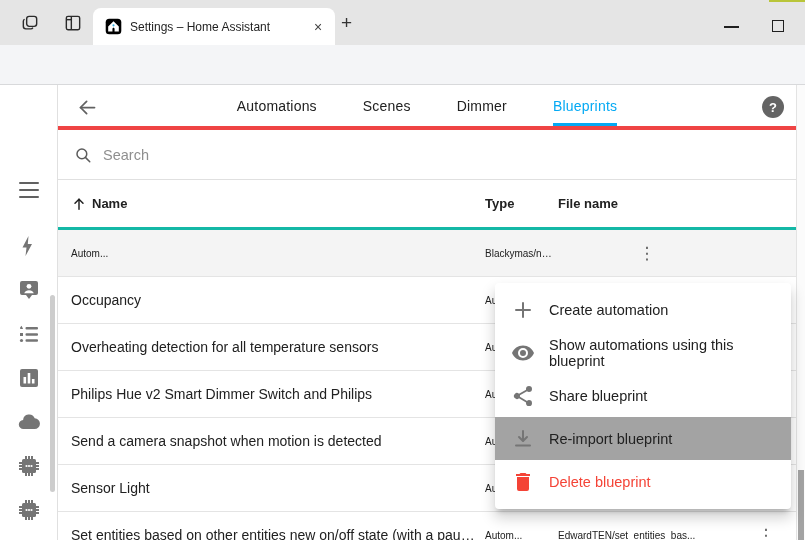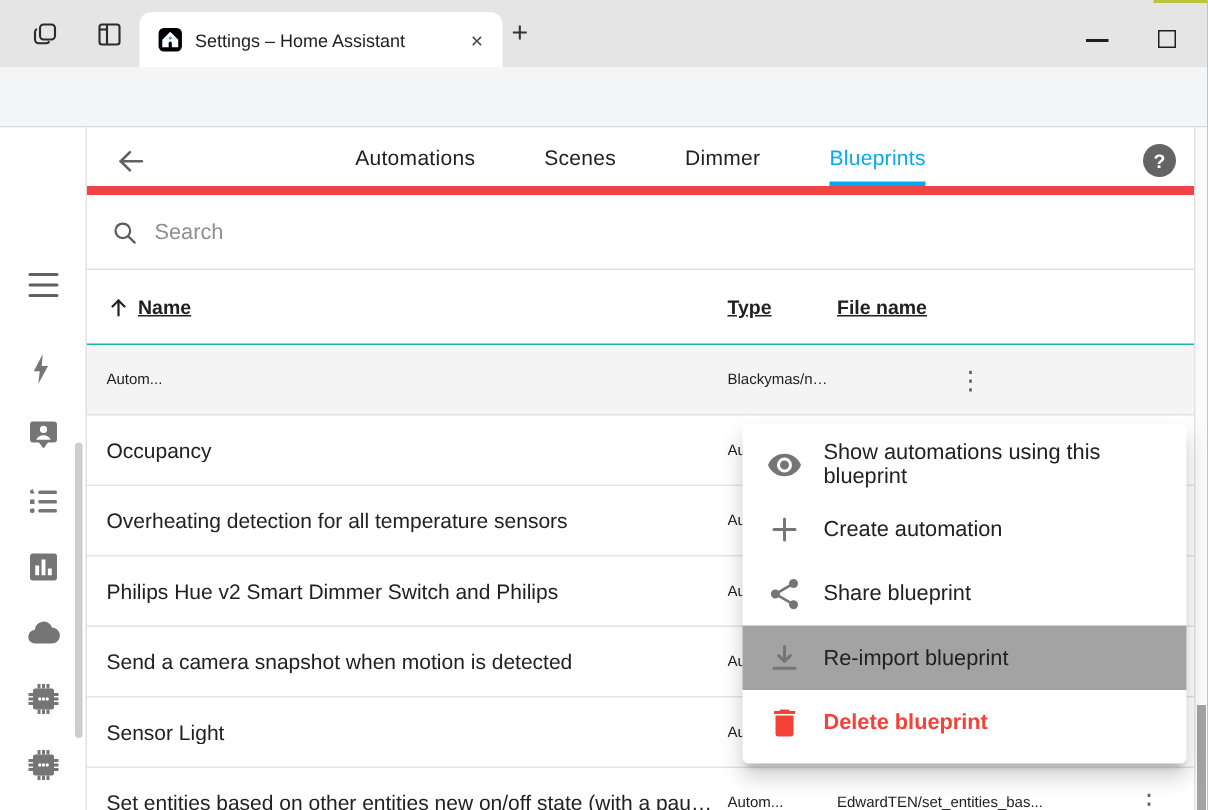--- a/index.html
+++ b/index.html
@@ -55,60 +55,60 @@
                display:flex; flex-direction:column; justify-content:space-between; }
   .hamburger i { display:block; height:2px; background:#616161; border-radius:1px; }
   .side-icons { position:absolute; left:0; top:149px; width:57px; display:flex; flex-direction:column;
                 align-items:center; gap:20px; }
   .side-icon { width:24px; height:24px; color:#757575; }
   .side-icon svg { width:100%; height:100%; }
   .side-scroll { position:absolute; right:2px; top:210px; width:5px; height:197px;
                  background:#cdcdcd; border-radius:3px; }
 
   .main { position:absolute; left:58px; top:85px; right:9px; bottom:0; background:#fff; }
-  .app-header { position:relative; height:45px; border-bottom:6px solid #ef4444;
+  .app-header { position:relative; height:45px; border-bottom:4px solid #ef4444;
                 display:flex; align-items:flex-end; }
   .back-btn { position:absolute; left:19px; top:12px; width:21px; height:21px; color:#616161; }
   .back-btn svg { width:100%; height:100%; }
   .nav { flex:1; display:flex; justify-content:center; gap:46px; height:100%; }
   .nav-tab { display:flex; align-items:center; height:100%; font-size:14px; font-weight:500;
              color:#212121; letter-spacing:.2px; border-bottom:3px solid transparent; padding-top:3px; }
   .nav-tab.active { color:var(--accent); border-bottom-color:var(--accent); }
   .help-btn { position:absolute; right:12px; top:11px; width:22px; height:22px; border-radius:50%;
               background:#646464; color:#fff; font-size:13px; font-weight:bold;
               display:flex; align-items:center; justify-content:center; }
 
   .search-row { height:50px; border-bottom:1px solid #e0e0e0; display:flex; align-items:center;
                 padding-left:16px; gap:11px; }
   .search-row .s-icon { width:18px; height:18px; color:#5c5c5c; }
   .search-row .s-icon svg { width:100%; height:100%; }
   .search-text { font-size:14.5px; color:#8f8f8f; }
 
   .grid-cols { display:grid; grid-template-columns:414px 73px 178px 1fr; align-items:center;
                padding-left:13px; }
-  .thead { height:50px; border-bottom:1px solid #14b8a6; font-size:13px; font-weight:bold; color:#212121;text-decoration:underline; }
+  .thead { height:50px; border-bottom:3px solid #14b8a6; font-size:13px; font-weight:bold; color:#212121; }
   .th-name { display:flex; align-items:center; gap:5px; }
   .sort-arrow { width:16px; height:16px; color:#212121; }
   .sort-arrow svg { width:100%; height:100%; }
   .row { height:47px; border-bottom:1px solid #e4e4e4; font-size:14px; color:#212121; }
   .row.selected { background:#f4f4f4; }
   .cell { white-space:nowrap; overflow:hidden; text-overflow:ellipsis; padding-right:6px; }
   .cell.type, .cell.file { font-size:10px; }
   .kebab { justify-self:center; font-size:17px; color:#5f5f5f; line-height:1; padding:0 4px; }
 
   
   .menu { position:absolute; left:495px; top:283px; width:296px; height:226px; background:#fff;
           border-radius:4px; box-shadow:0 5px 5px -3px rgba(0,0,0,.2), 0 8px 14px 1px rgba(0,0,0,.18);
           padding:5px 0; z-index:5; }
   .menu-item { height:43px; display:flex; align-items:center; padding:0 16px; gap:14px;
                font-size:14.5px; color:#212121; }
   .menu-item.hover { background:#a3a3a3; }
   .menu-item .m-icon { width:24px; height:24px; color:#757575; flex:0 0 auto; }
   .menu-item .m-icon svg { width:100%; height:100%; }
-  .menu-item.danger { color:var(--danger);font-weight:bold; }
+  .menu-item.danger { color:var(--danger); }
   .menu-item.danger .m-icon { color:var(--danger); }
 
   
   .page-scrollbar { position:absolute; right:0; top:85px; width:9px; bottom:0; background:#fbfbfb;
                     border-left:1px solid #e3e3e3; }
   .page-scrollbar .thumb { position:absolute; left:1px; right:1px; bottom:0; height:70px; background:#a3a3a3; }
 </style>
 </head>
 <body>
 
@@ -371,34 +371,34 @@
       <span class="cell">Set entities based on other entities new on/off state (with a pause entity)</span>
       <span class="cell type">Autom...</span>
       <span class="cell file">EdwardTEN/set_entities_bas...</span>
       <span class="kebab">⋮</span>
     </div>
   </div>
 
   <div class="menu">
     <div class="menu-item">
       <span class="m-icon">
-        <svg viewBox="0 0 24 24" fill="currentColor">
-          <path d="M12 9a3 3 0 1 0 0 6 3 3 0 0 0 0-6zm0 8a5 5 0 1 1 0-10 5 5 0 0 1 0 10zm0-12.5C7 4.5 2.7 7.6 1 12c1.7 4.4 6 7.5 11 7.5s9.3-3.1 11-7.5c-1.7-4.4-6-7.5-11-7.5z"></path>
-        </svg>
-      </span>
-      <span>Show automations using this blueprint</span>
-    </div>
-    <div class="menu-item">
-      <span class="m-icon">
         <svg viewBox="0 0 24 24" fill="none" stroke="currentColor" stroke-width="2" stroke-linecap="round">
           <path d="M12 5v14"></path>
             <path d="M5 12h14"></path>
         </svg>
       </span>
       <span>Create automation</span>
+    </div>
+    <div class="menu-item">
+      <span class="m-icon">
+        <svg viewBox="0 0 24 24" fill="currentColor">
+          <path d="M12 9a3 3 0 1 0 0 6 3 3 0 0 0 0-6zm0 8a5 5 0 1 1 0-10 5 5 0 0 1 0 10zm0-12.5C7 4.5 2.7 7.6 1 12c1.7 4.4 6 7.5 11 7.5s9.3-3.1 11-7.5c-1.7-4.4-6-7.5-11-7.5z"></path>
+        </svg>
+      </span>
+      <span>Show automations using this blueprint</span>
     </div>
     <div class="menu-item">
       <span class="m-icon">
         <svg viewBox="0 0 24 24" fill="currentColor">
           <path d="M18 16.1c-.8 0-1.5.3-2 .8l-7.1-4.2c0-.2.1-.5.1-.7s0-.5-.1-.7L16 7.2c.5.5 1.2.8 2 .8a3 3 0 1 0-3-3c0 .2 0 .5.1.7L8 9.8a3 3 0 1 0 0 4.4l7.1 4.2c0 .2-.1.4-.1.6a3 3 0 1 0 3-2.9z"></path>
         </svg>
       </span>
       <span>Share blueprint</span>
     </div>
     <div class="menu-item hover">

